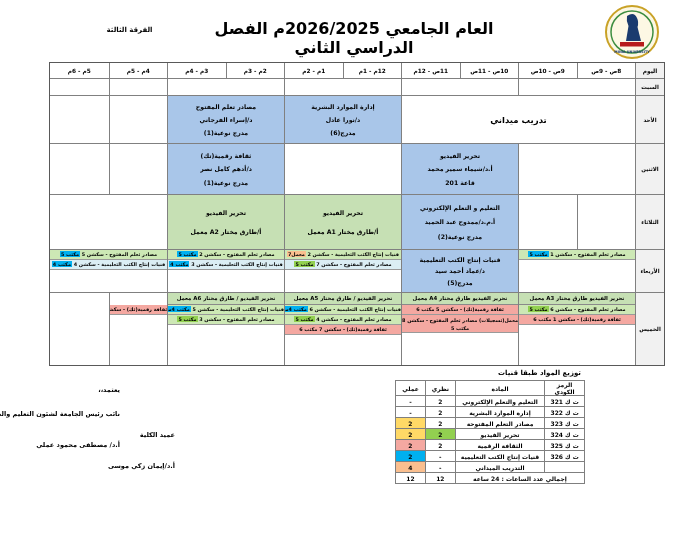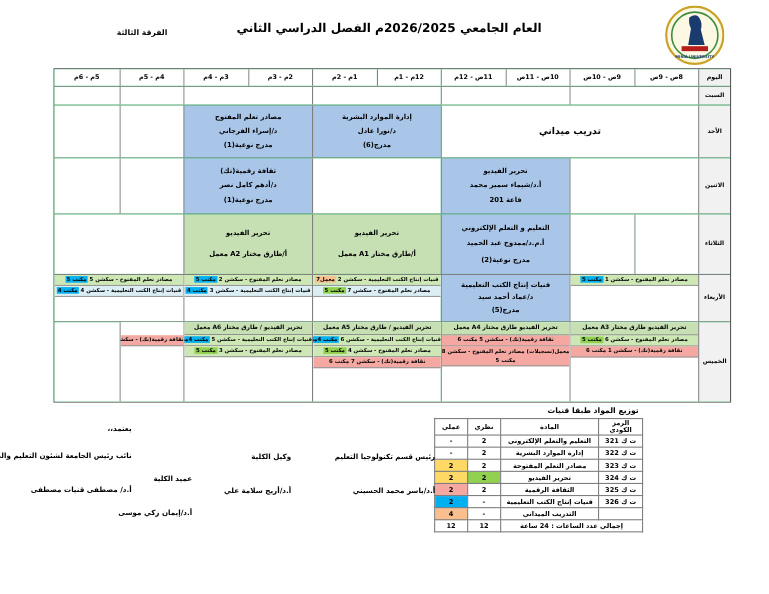--- a/index.html
+++ b/index.html
@@ -2,30 +2,30 @@
 <html lang="ar" dir="rtl"><head>
 <meta charset="utf-8">
 <style>
   * { margin:0; padding:0; box-sizing:border-box; }
   body { width:699px; height:540px; background:#ffffff; font-family:"DejaVu Sans", sans-serif; }
   .page { position:relative; width:699px; height:540px; background:#fff; font-weight:bold; color:#000; overflow:hidden; }
 
   
   .titles { position:absolute; top:12px; right:180px; width:330px; text-align:center; }
   .title-1 { font-size:9px; }
-  .title-2 { font-size:11px; margin-top:7px; }
+  .title-2 { font-size:16px; margin-top:7px; }
   .grade-block { position:absolute; top:26px; left:22px; width:215px; text-align:center; }
   .grade { font-size:7px; }
   .dept { font-size:6.5px; margin-top:5px; }
   .logo { position:absolute; top:5px; right:36px; width:62px; text-align:center; }
   .logo-college { font-size:5.5px; margin-top:1px; }
 
   
   .sched { position:absolute; top:62px; right:34px; width:616px; border:1px solid #595959; direction:rtl; }
-  .row { display:flex; border-bottom:1px solid #808080; background:#22c55e; }
+  .row { display:flex; border-bottom:1px solid #808080; background:#ef4444; }
   .row:last-child { border-bottom:none; }
   .cell { border-left:1px solid #808080; overflow:hidden; position:relative; background:#fff; }
   .row .cell:last-child { border-left:none; }
   .day { width:29px; background:#f1f1f1; display:flex; align-items:center; justify-content:center; font-size:5.5px; flex:0 0 auto; }
   .s1 { width:58.5px; flex:0 0 auto; } .s2 { width:117px; flex:0 0 auto; } .s4 { width:234px; flex:0 0 auto; }
   .hrow .cell { height:15px; display:flex; align-items:center; justify-content:center; font-size:5.8px; background:#fff; }
   .hrow .day { background:#f1f1f1; }
   .r-sat { height:17px; } .r-sun { height:48px; } .r-mon { height:51px; } .r-tue { height:55px; } .r-wed { height:43px; } .r-thu { height:72px; }
 
   .big { display:flex; flex-direction:column; justify-content:space-evenly; text-align:center; font-size:6.2px; padding:1px 0; }
@@ -327,28 +327,20 @@
       <td colspan="2">إجمالي عدد الساعات : 24 ساعة</td>
       <td class="c-th">12</td>
       <td class="c-pr">12</td>
     </tr>
   </tbody>
     </table>
 
   <div class="sig sig-vp">
     <div>يعتمد،،</div>
     <div class="t2">نائب رئيس الجامعة لشئون التعليم والطلاب</div>
-    <div class="name">أ.د/ مصطفى قنيات مصطفى</div>
+    <div class="name">أ.د/ مصطفى محمود عملي</div>
   </div>
   <div class="sig sig-dean">
     <div>عميد الكلية</div>
     <div class="name">أ.د/إيمان زكي موسى</div>
   </div>
-  <div class="sig sig-vice">
-    <div>وكيل الكلية</div>
-    <div class="name">أ.د/أريج سلامة علي</div>
-  </div>
-  <div class="sig sig-head">
-    <div>رئيس قسم تكنولوجيا التعليم</div>
-    <div class="name">أ.د/ياسر محمد الحسيني</div>
-  </div>
 
 </div>
 
 </body></html>

